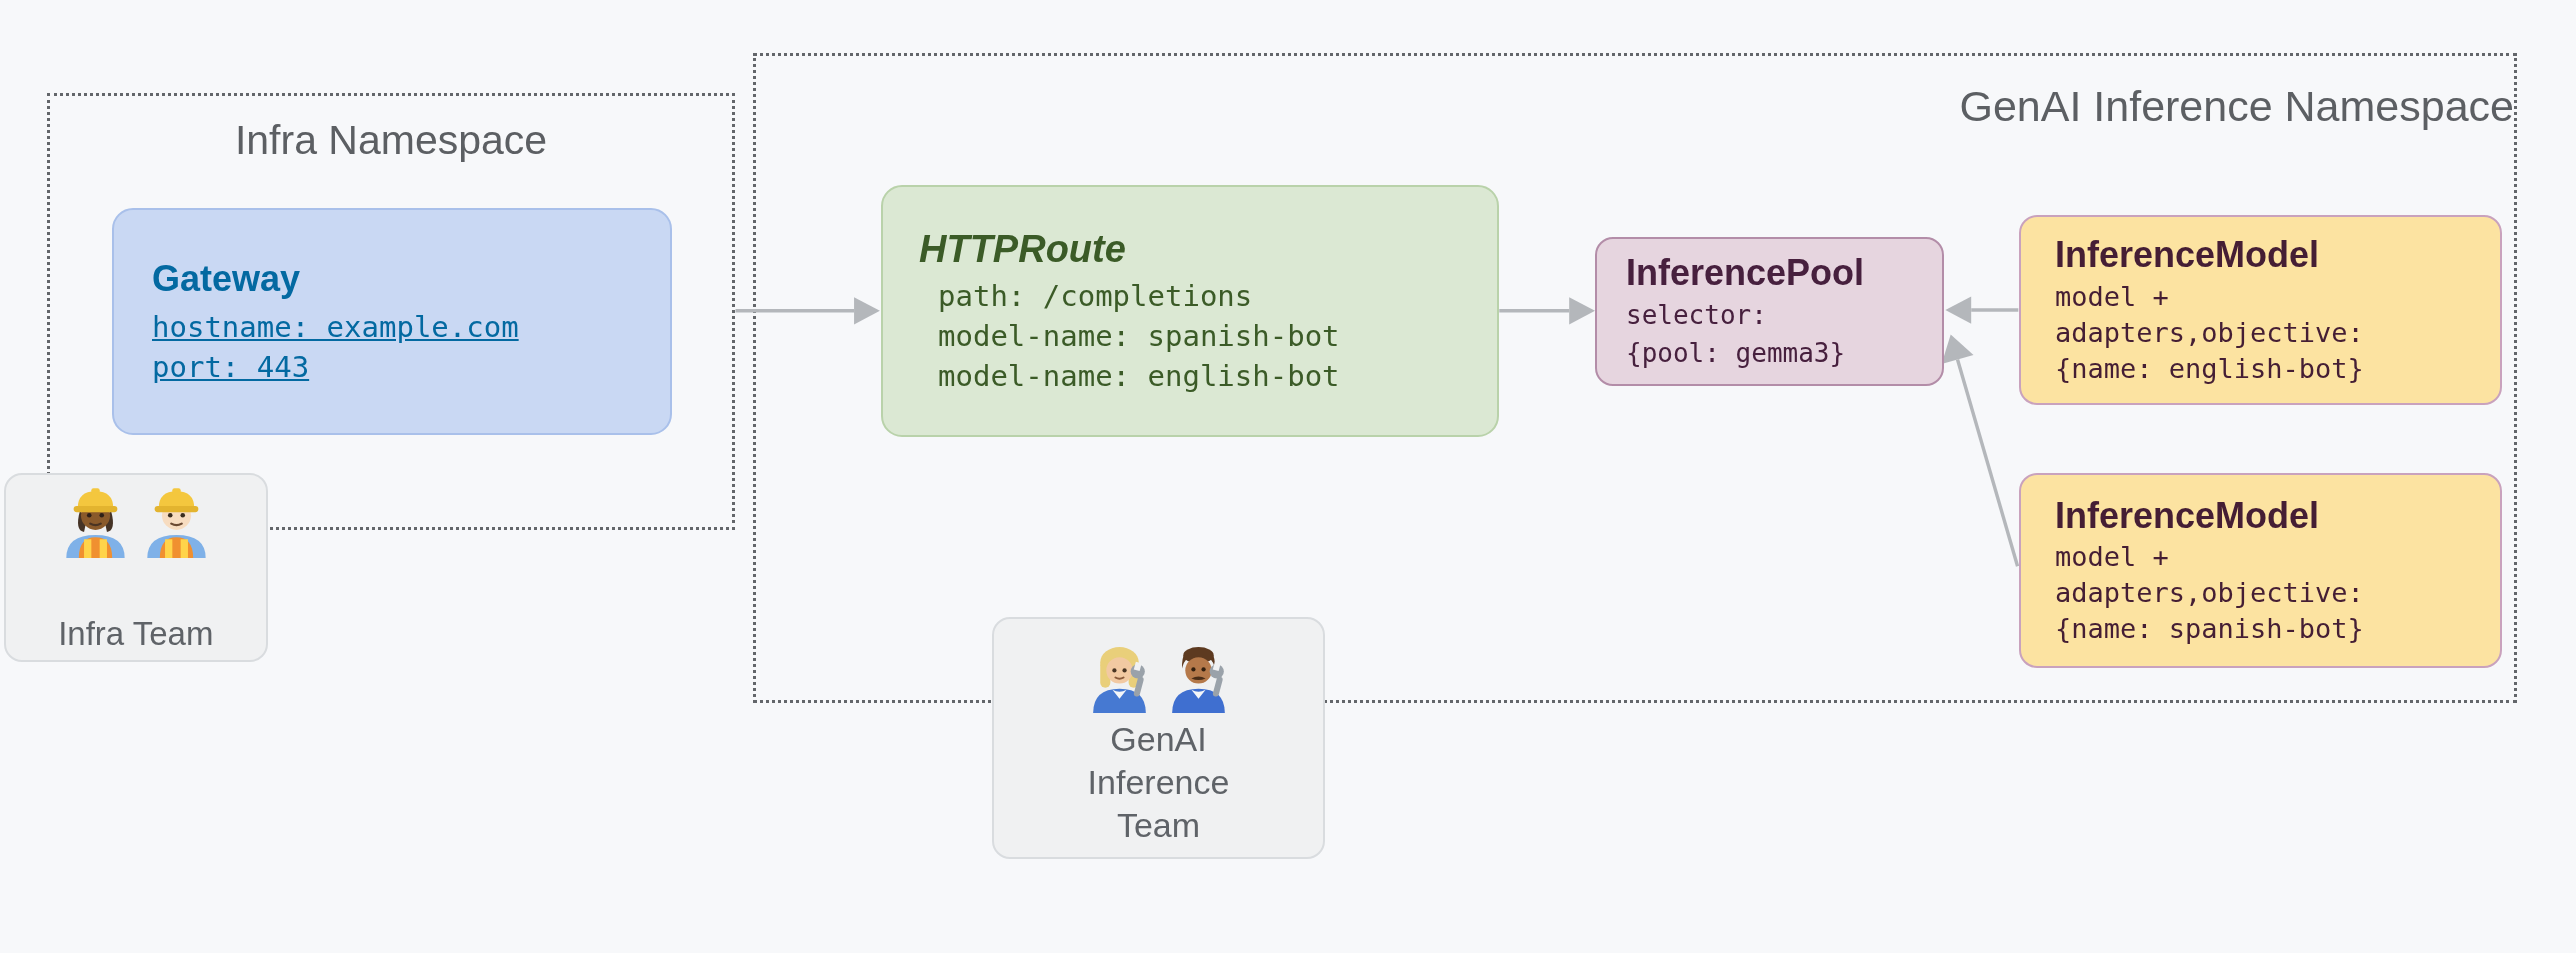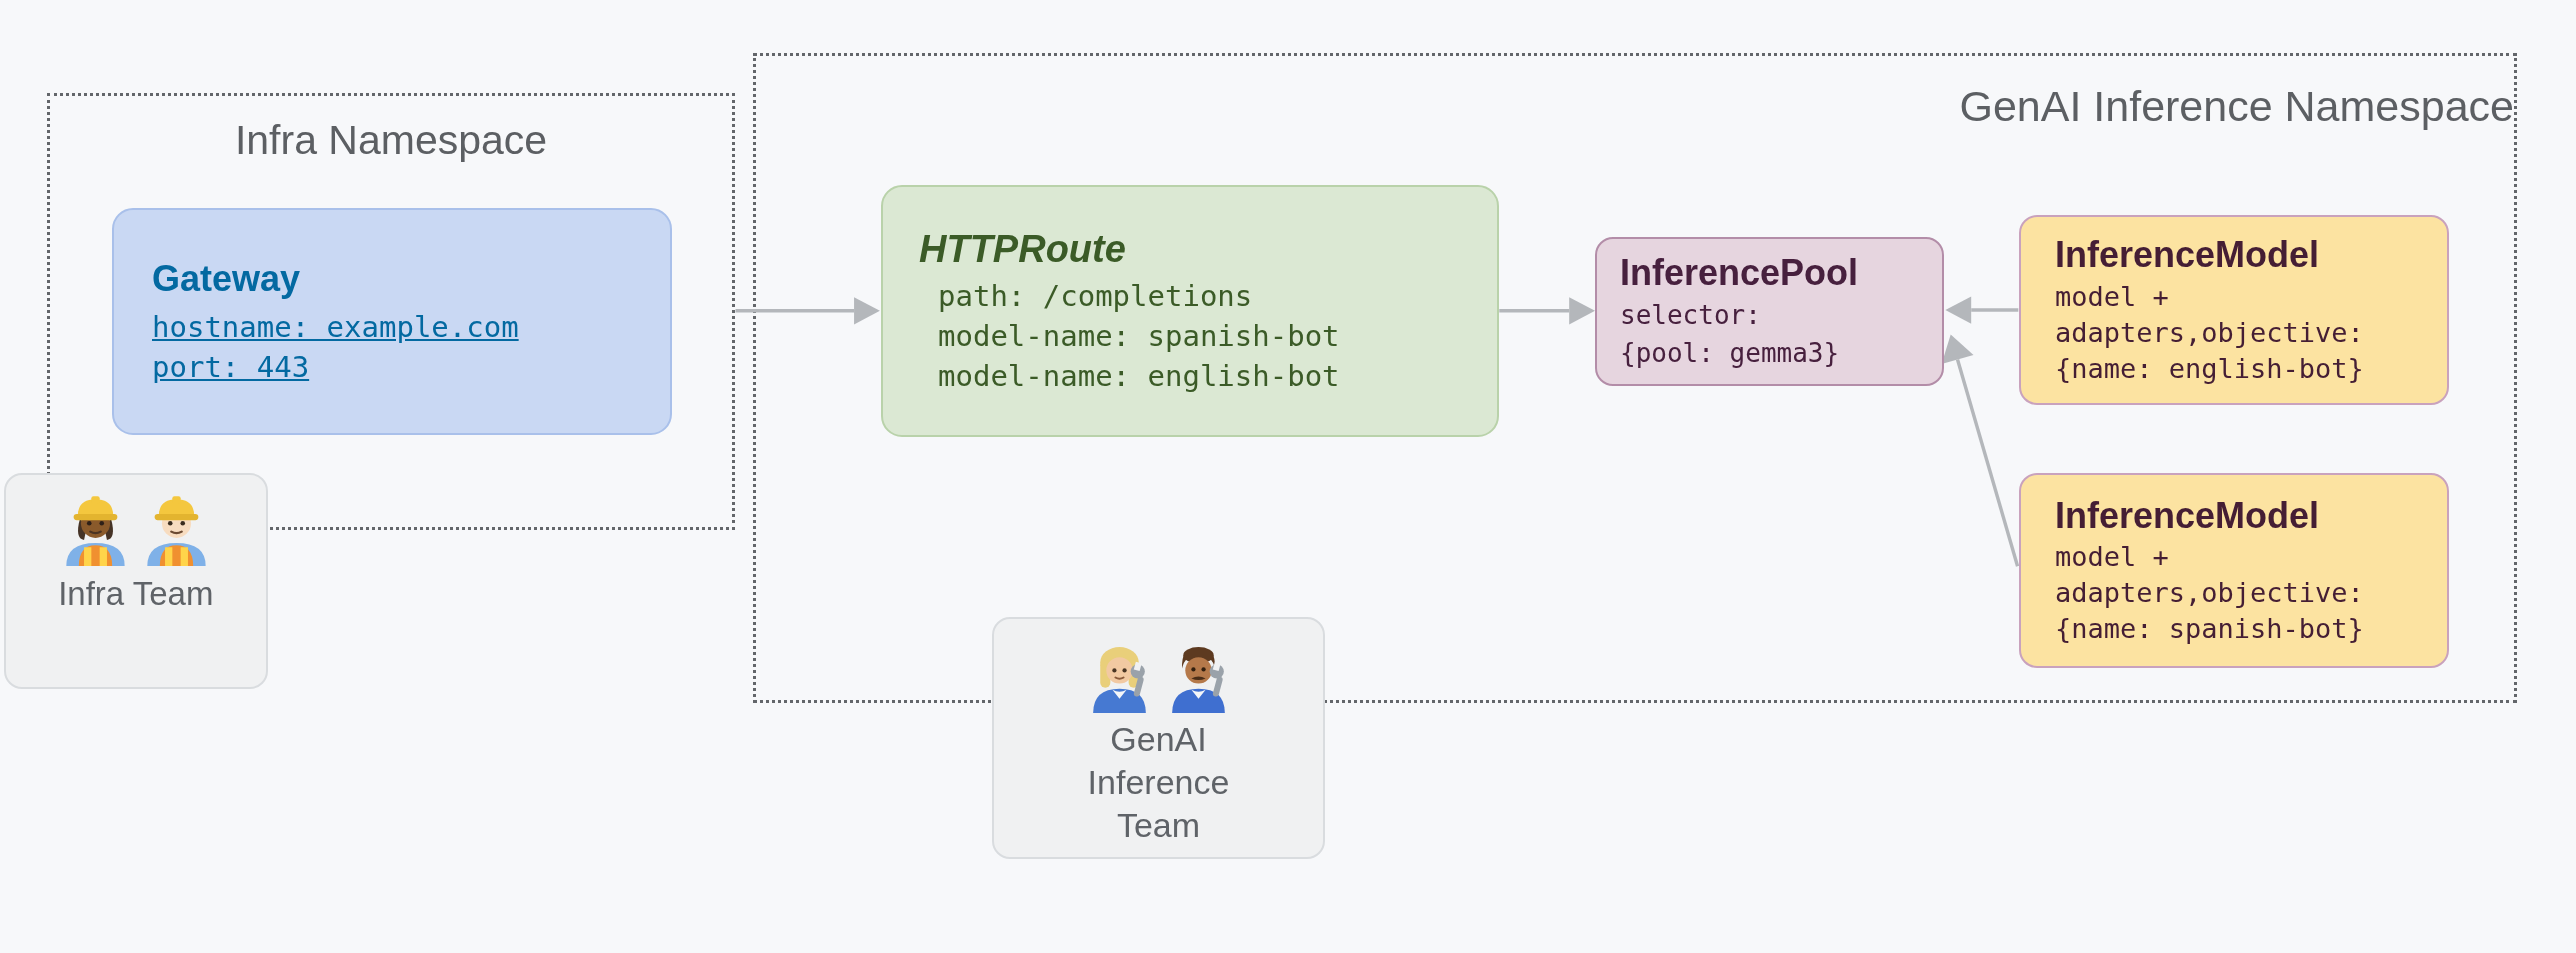--- a/index.html
+++ b/index.html
@@ -24,34 +24,34 @@
     justify-content:center;align-items:flex-start;border-radius:21px;
   }
   .node-title{font-weight:bold;}
   .mono{font-family:"DejaVu Sans Mono","Liberation Mono",monospace;}
   .gateway{left:112px;top:208px;width:560px;height:227px;background:#c9d8f3;border:2.3px solid #a9c0ea;padding:0 38px;color:#0369a1;}
   .gateway .node-title{font-size:36px;line-height:44px;margin-bottom:6px;}
   .gateway .mono{font-size:29px;line-height:40px;text-decoration:underline;}
   .httproute{left:881px;top:185px;width:618px;height:252px;background:#dbe8d3;border:2.3px solid #b9d2aa;padding:0 36px;color:#3b5b27;}
   .httproute .node-title{font-size:38px;line-height:46px;margin-bottom:4.6px;font-style:italic;}
   .httproute .mono{font-size:29px;line-height:40px;margin-left:19px;}
-  .pool{left:1595px;top:237px;width:349px;height:149px;background:#e6d5df;border:2.3px solid #b38da8;padding:0 23px;color:#47203e;border-radius:18px;}
+  .pool{left:1595px;top:237px;width:349px;height:149px;background:#e6d5df;border:2.3px solid #b38da8;padding:0 29px;color:#47203e;border-radius:18px;}
   .pool .node-title{font-size:36px;line-height:43px;margin-bottom:1.5px;}
   .pool .mono{font-size:26px;line-height:38px;}
-  .model{width:430px;background:#fce3a1;border:2.3px solid #c9a2bd;padding:0 34px;color:#451e34;border-radius:18px;}
+  .model{width:483px;background:#fce3a1;border:2.3px solid #c9a2bd;padding:0 34px;color:#451e34;border-radius:18px;}
   .model-english{left:2019px;top:215px;height:190px;}
   .model-spanish{left:2019px;top:473px;height:195px;}
   .model .node-title{font-size:36px;line-height:44px;margin-bottom:1.5px;}
   .model .mono{font-size:27px;line-height:36px;}
   
   .team{
     position:absolute;background:#f0f1f2;border:2.3px solid #d9dcdf;border-radius:18px;
     display:flex;flex-direction:column;align-items:center;color:#5f6368;box-sizing:border-box;
   }
-  .infra-team{left:3.8px;top:473px;width:264px;height:216px;padding-top:16px;}
+  .infra-team{left:3.8px;top:473px;width:264px;height:189px;padding-top:8px;gap:48px;}
   .genai-team{left:992px;top:617px;width:333px;height:242px;padding-top:21px;}
   .team-icons{display:flex;gap:6px;}
   .team-icons svg{width:75px;height:75px;}
   .genai-team .team-icons svg{width:73px;height:73px;}
   .team-label{font-size:33px;margin-top:9px;text-align:center;}
   .genai-team .team-label{font-size:34px;line-height:43px;margin-top:4.6px;}
 </style>
 </head>
 <body>
 

